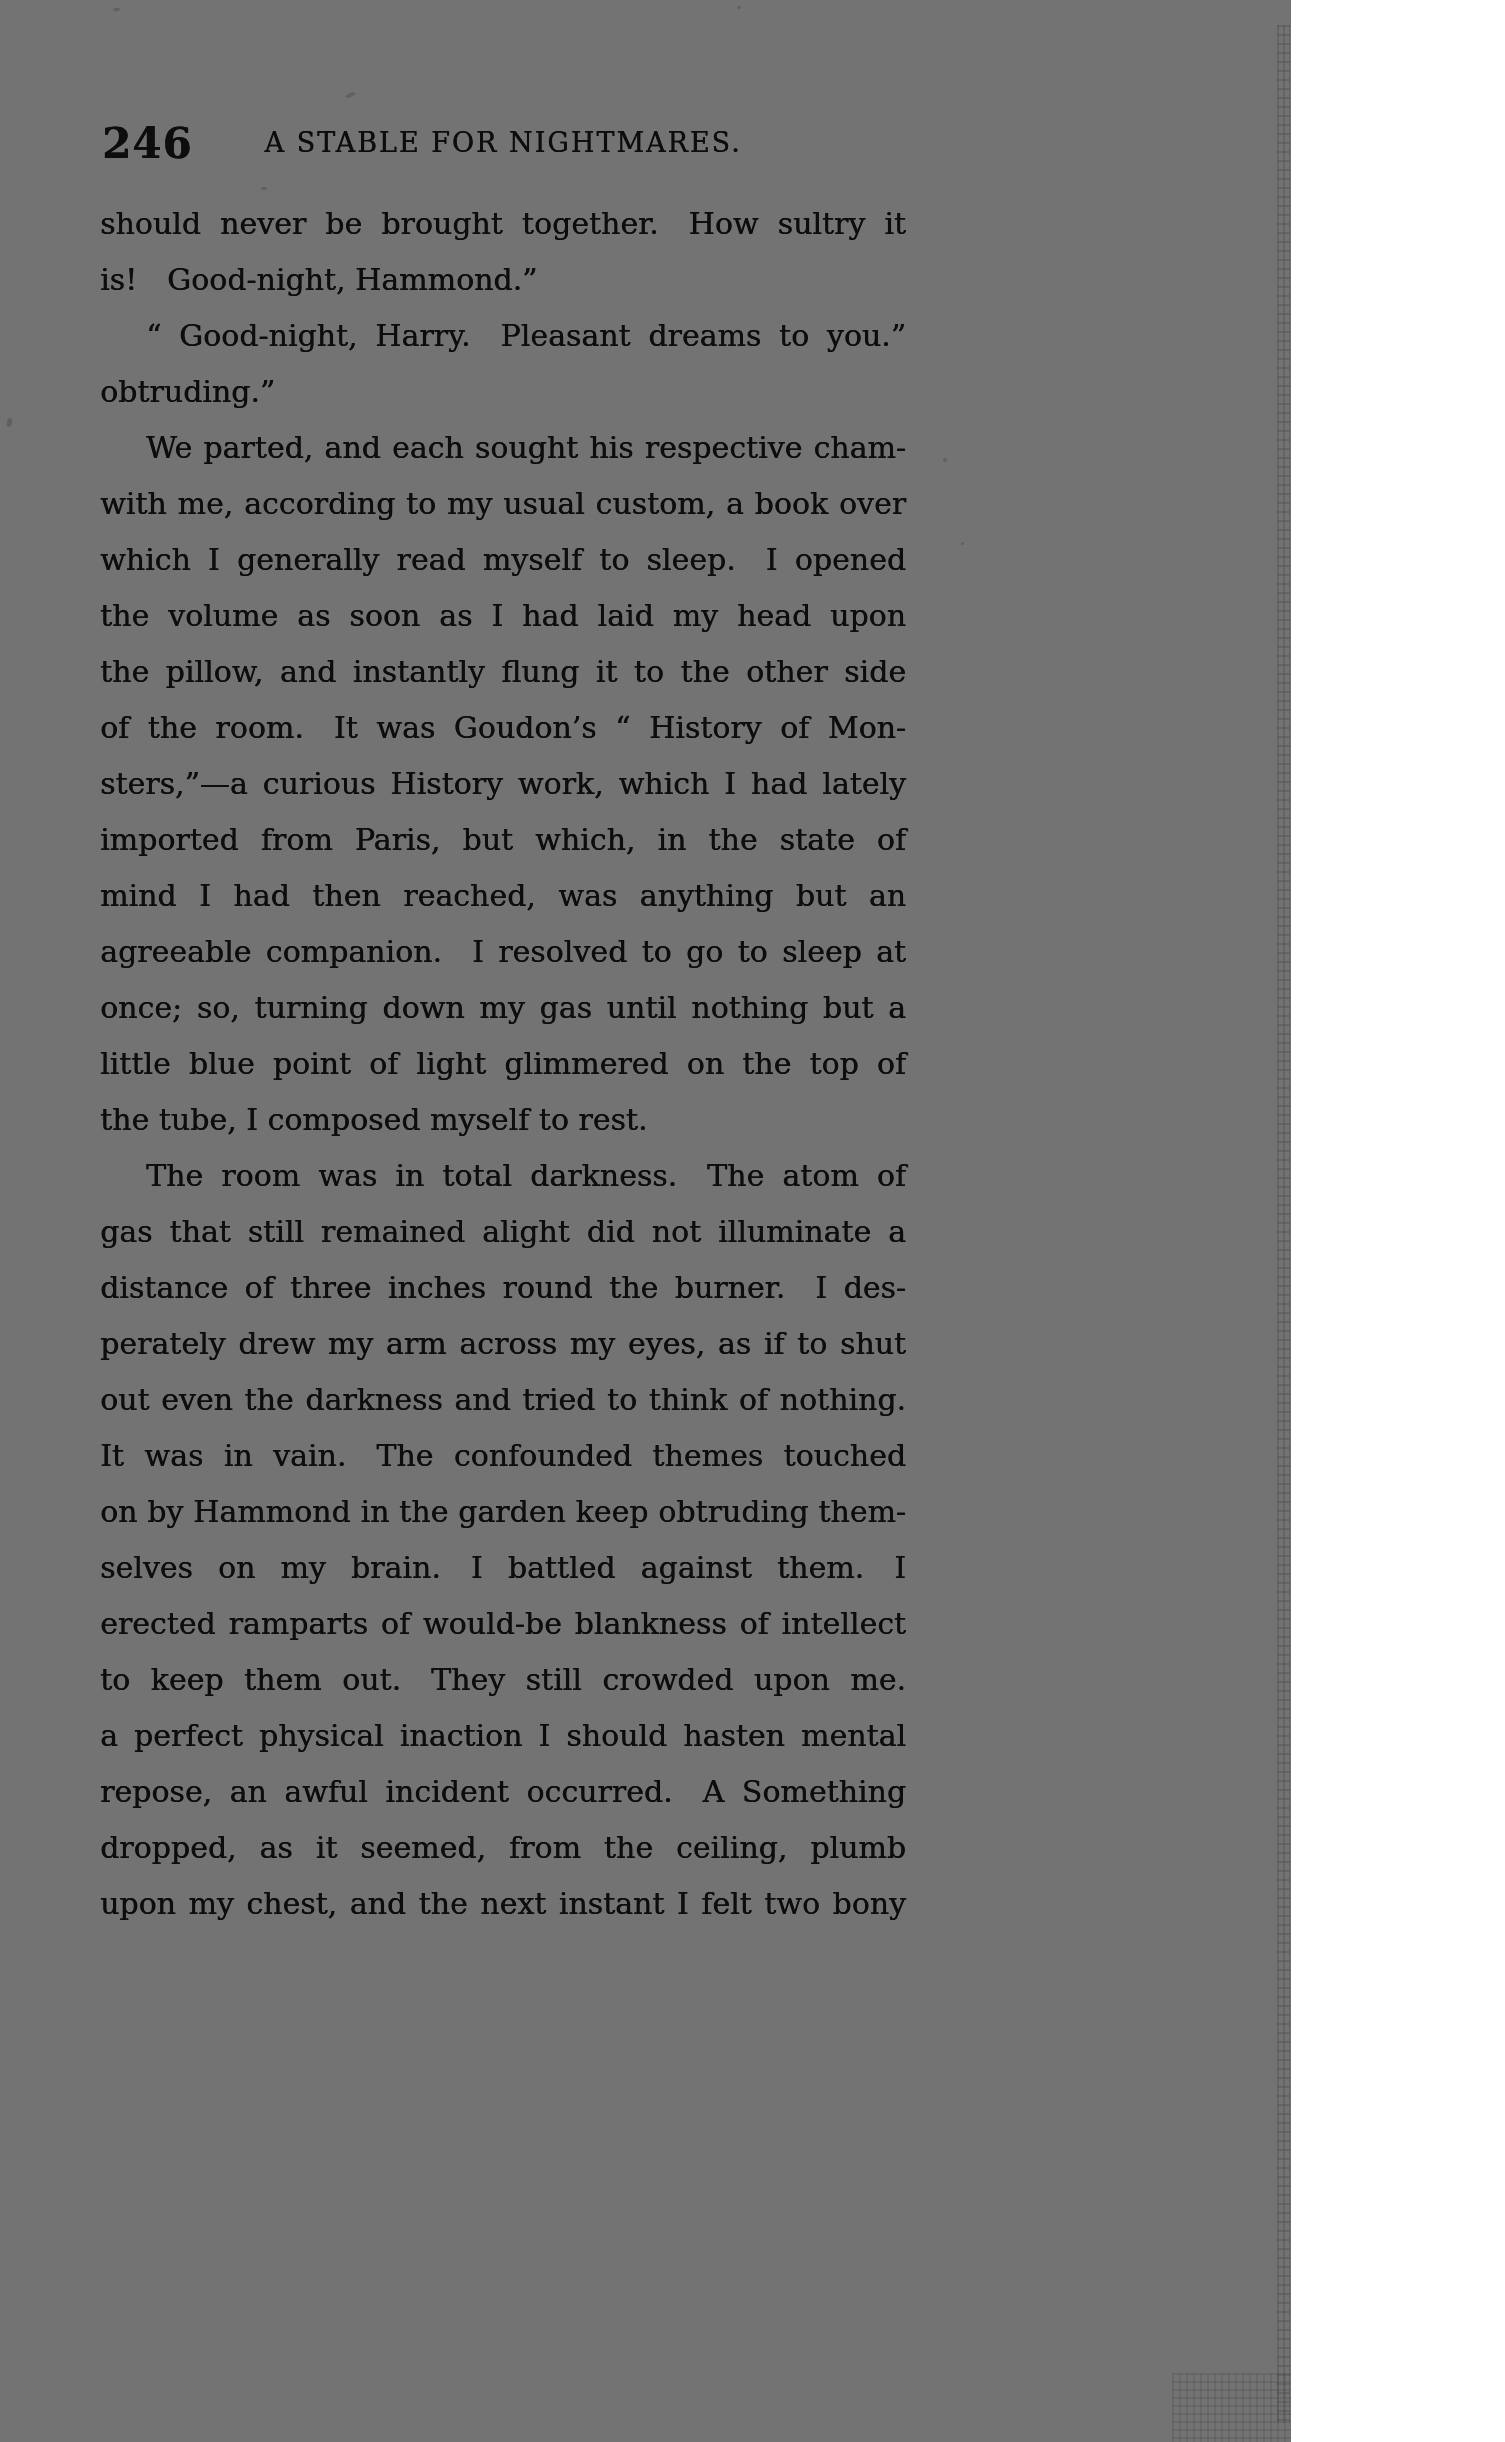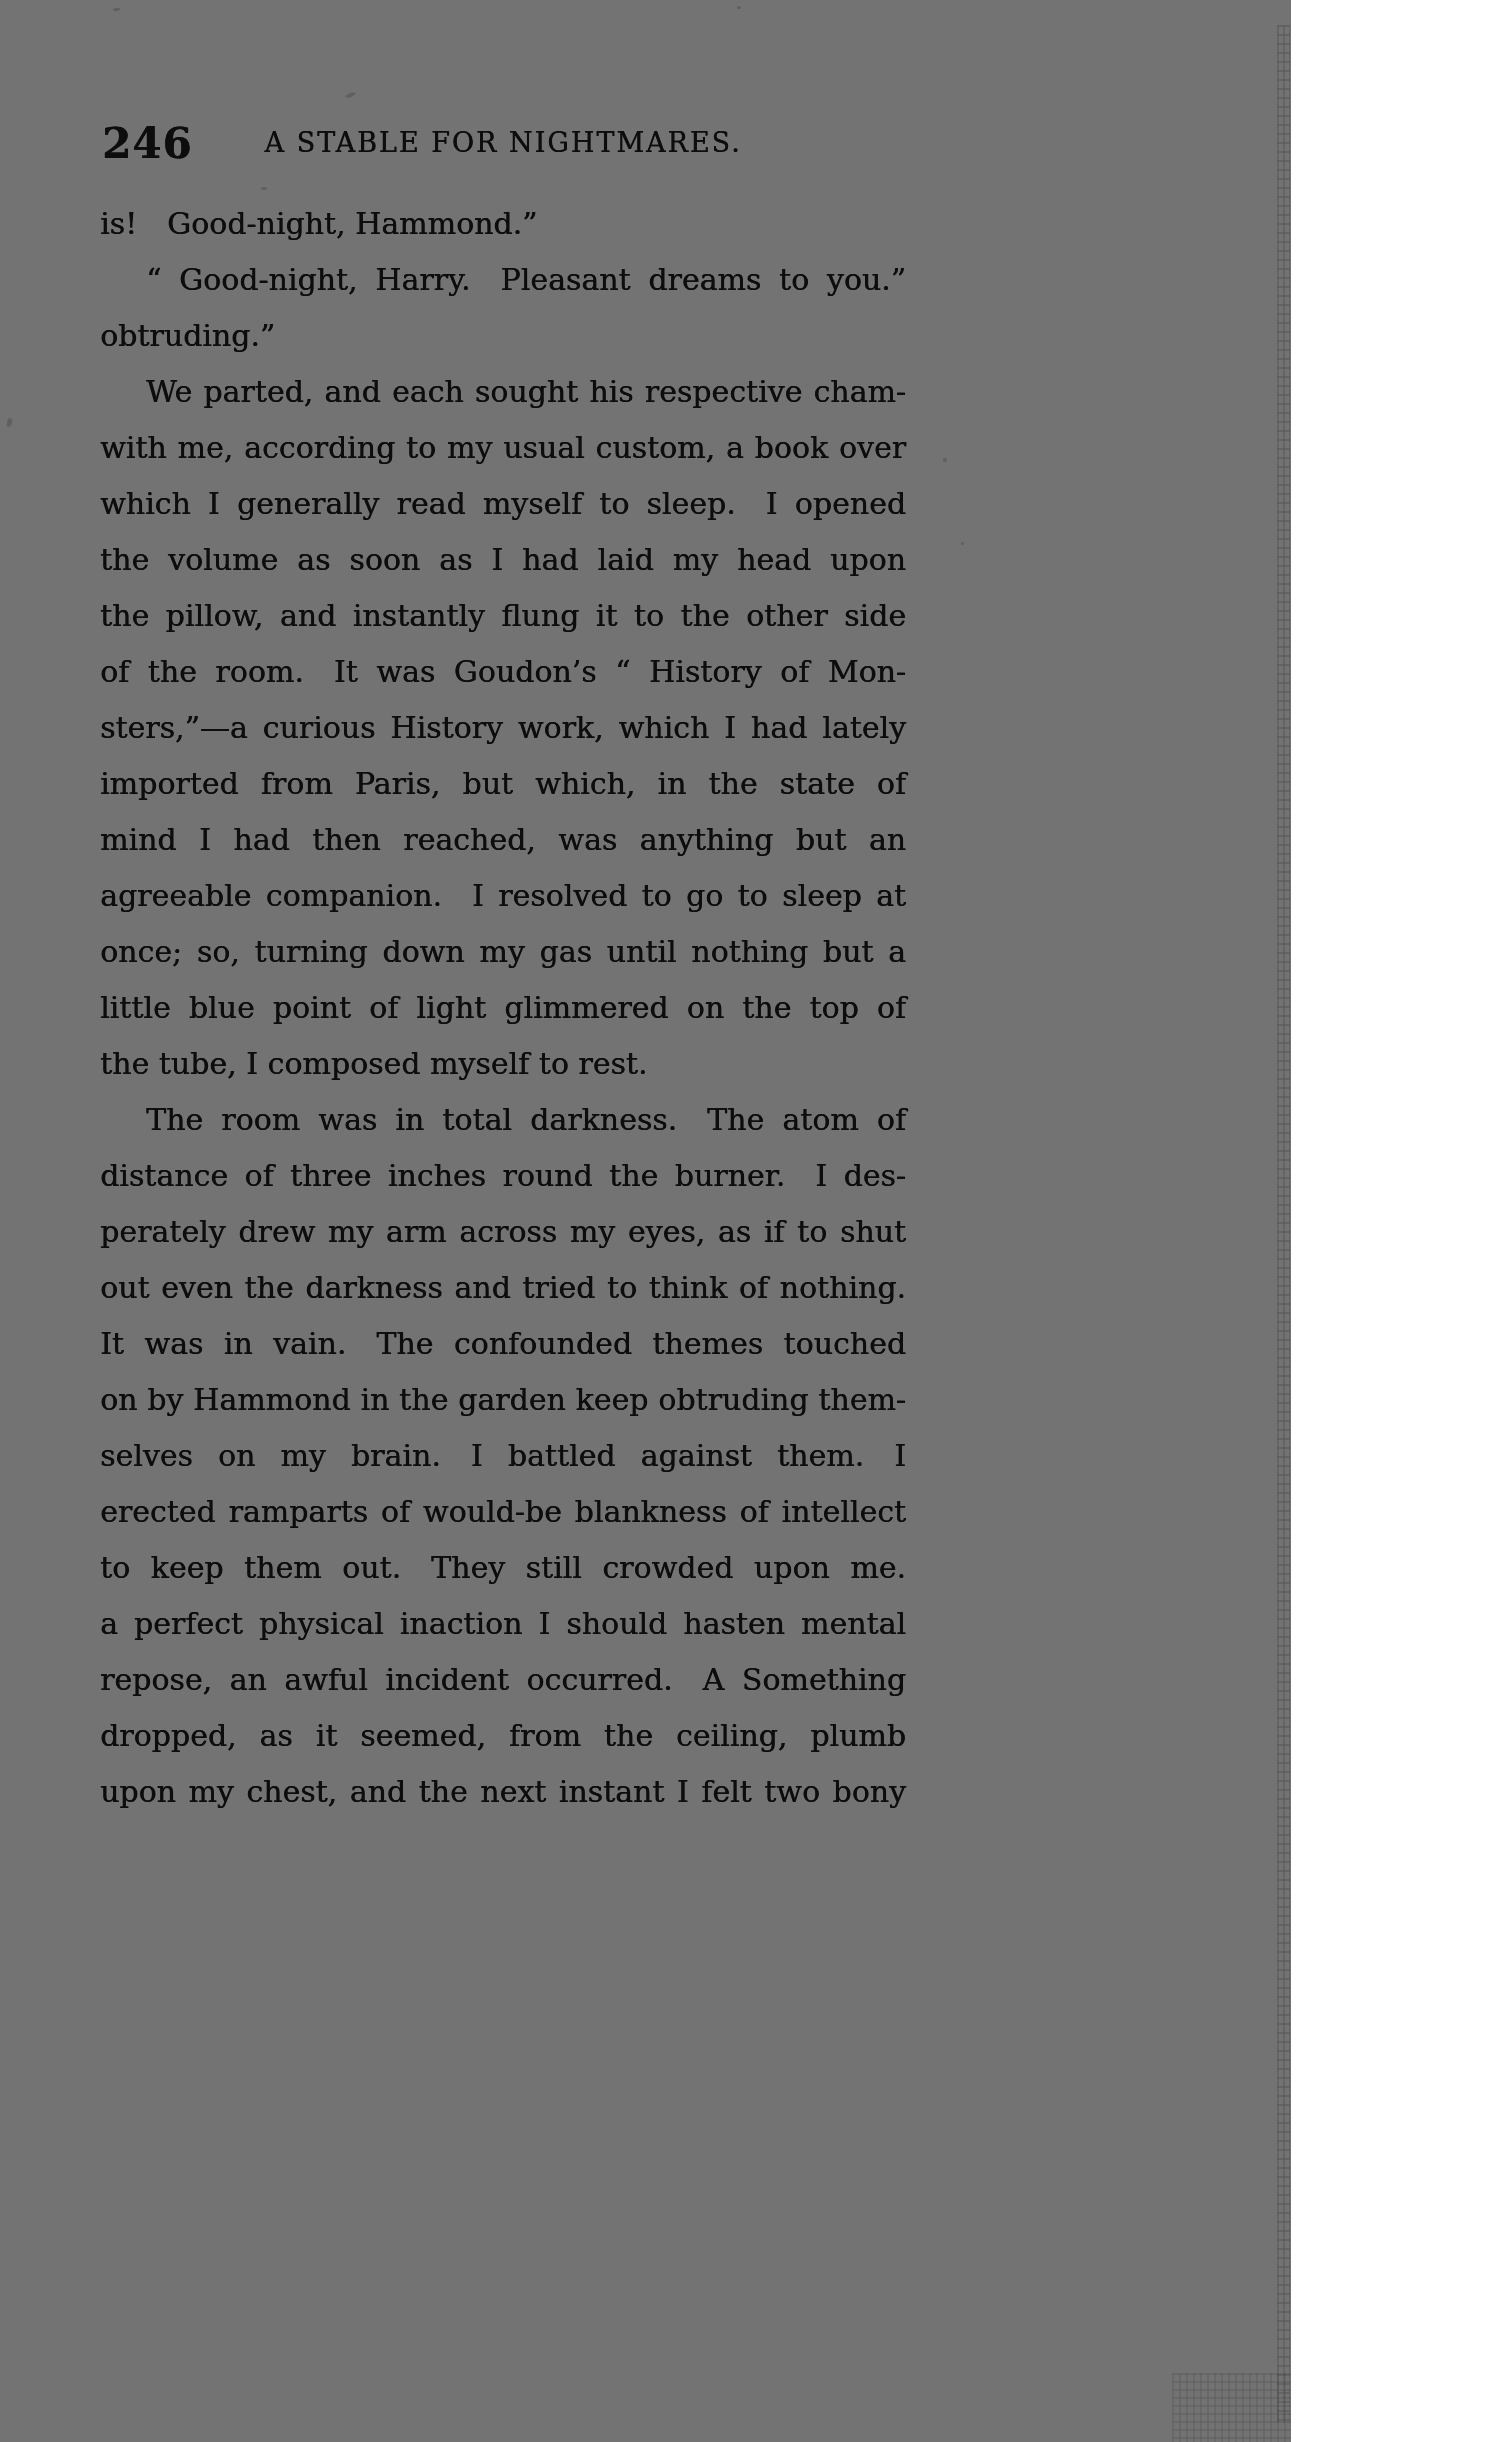--- a/index.html
+++ b/index.html
@@ -113,37 +113,39 @@
 <body>
 
 <div class="page">
 
   <div class="page-header">
     <span class="page-number">246</span>
     <span class="running-title">A STABLE FOR NIGHTMARES.</span>
   </div>
 
   <div class="body-text">
+      <div class="line justified">should never be brought together.  How sultry it</div>
       <div class="line">is!  Good-night, Hammond.”</div>
       <div class="line indent justified">“ Good-night, Harry.  Pleasant dreams to you.”</div>
       <div class="line">obtruding.”</div>
       <div class="line indent justified">We parted, and each sought his respective cham-</div>
       <div class="line justified">with me, according to my usual custom, a book over</div>
       <div class="line justified">which I generally read myself to sleep.  I opened</div>
       <div class="line justified">the volume as soon as I had laid my head upon</div>
       <div class="line justified">the pillow, and instantly flung it to the other side</div>
       <div class="line justified">of the room.  It was Goudon’s “ History of Mon-</div>
       <div class="line justified">sters,”—a curious History work, which I had lately</div>
       <div class="line justified">imported from Paris, but which, in the state of</div>
       <div class="line justified">mind I had then reached, was anything but an</div>
       <div class="line justified">agreeable companion.  I resolved to go to sleep at</div>
       <div class="line justified">once; so, turning down my gas until nothing but a</div>
       <div class="line justified">little blue point of light glimmered on the top of</div>
       <div class="line">the tube, I composed myself to rest.</div>
       <div class="line indent justified">The room was in total darkness.  The atom of</div>
+      <div class="line justified">gas that still remained alight did not illuminate a</div>
       <div class="line justified">distance of three inches round the burner.  I des-</div>
       <div class="line justified">perately drew my arm across my eyes, as if to shut</div>
       <div class="line justified">out even the darkness and tried to think of nothing.</div>
       <div class="line justified">It was in vain.  The confounded themes touched</div>
       <div class="line justified">on by Hammond in the garden keep obtruding them-</div>
       <div class="line justified">selves on my brain.  I battled against them.  I</div>
       <div class="line justified">erected ramparts of would-be blankness of intellect</div>
       <div class="line justified">to keep them out.  They still crowded upon me.</div>
       <div class="line justified">a perfect physical inaction I should hasten mental</div>
       <div class="line justified">repose, an awful incident occurred.  A Something</div>

